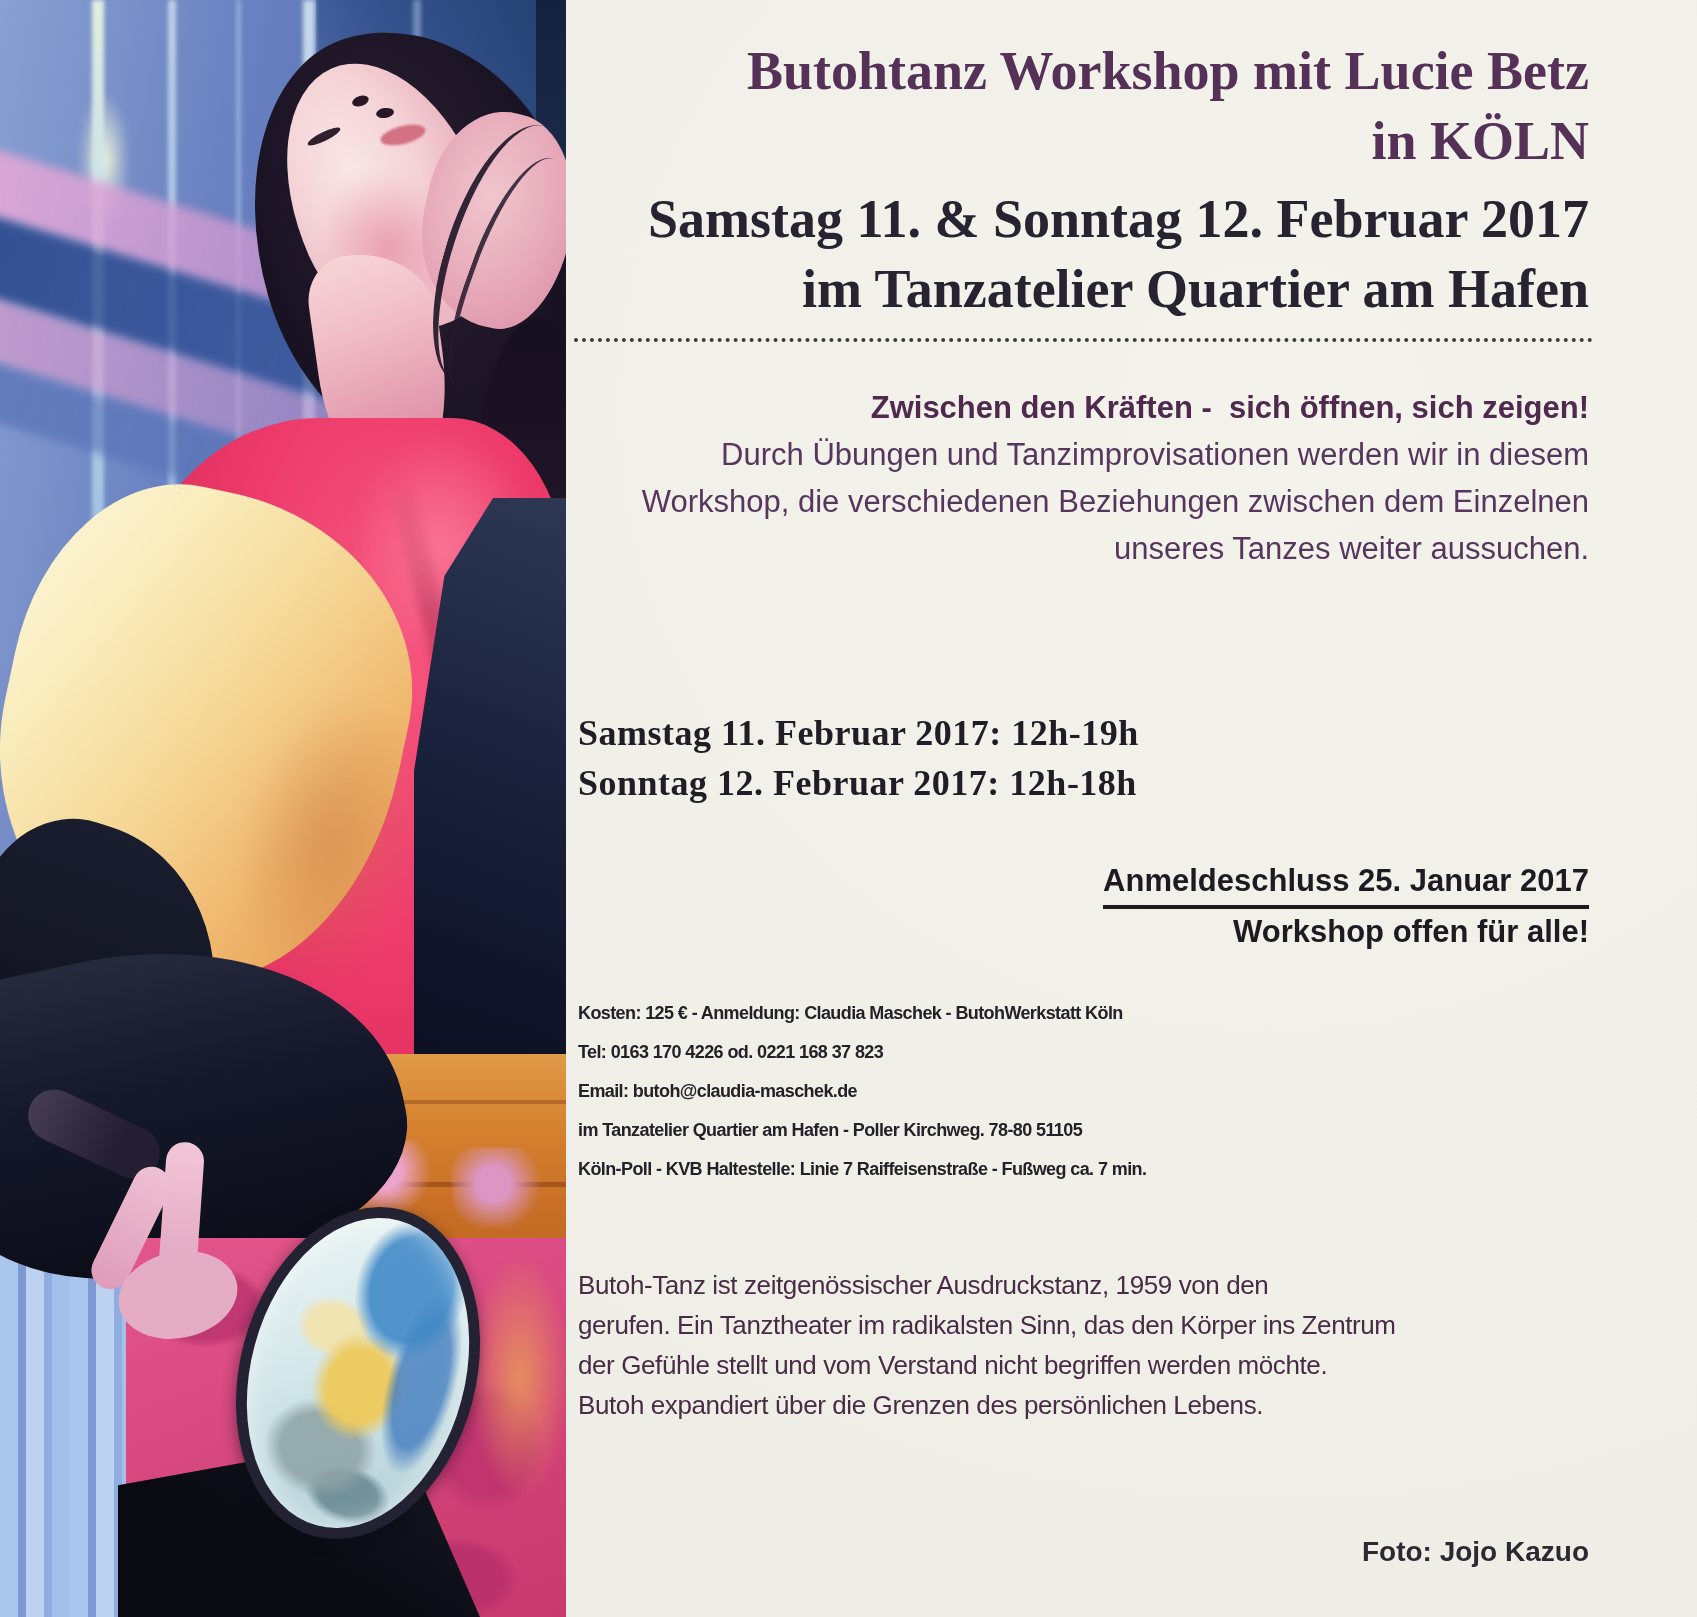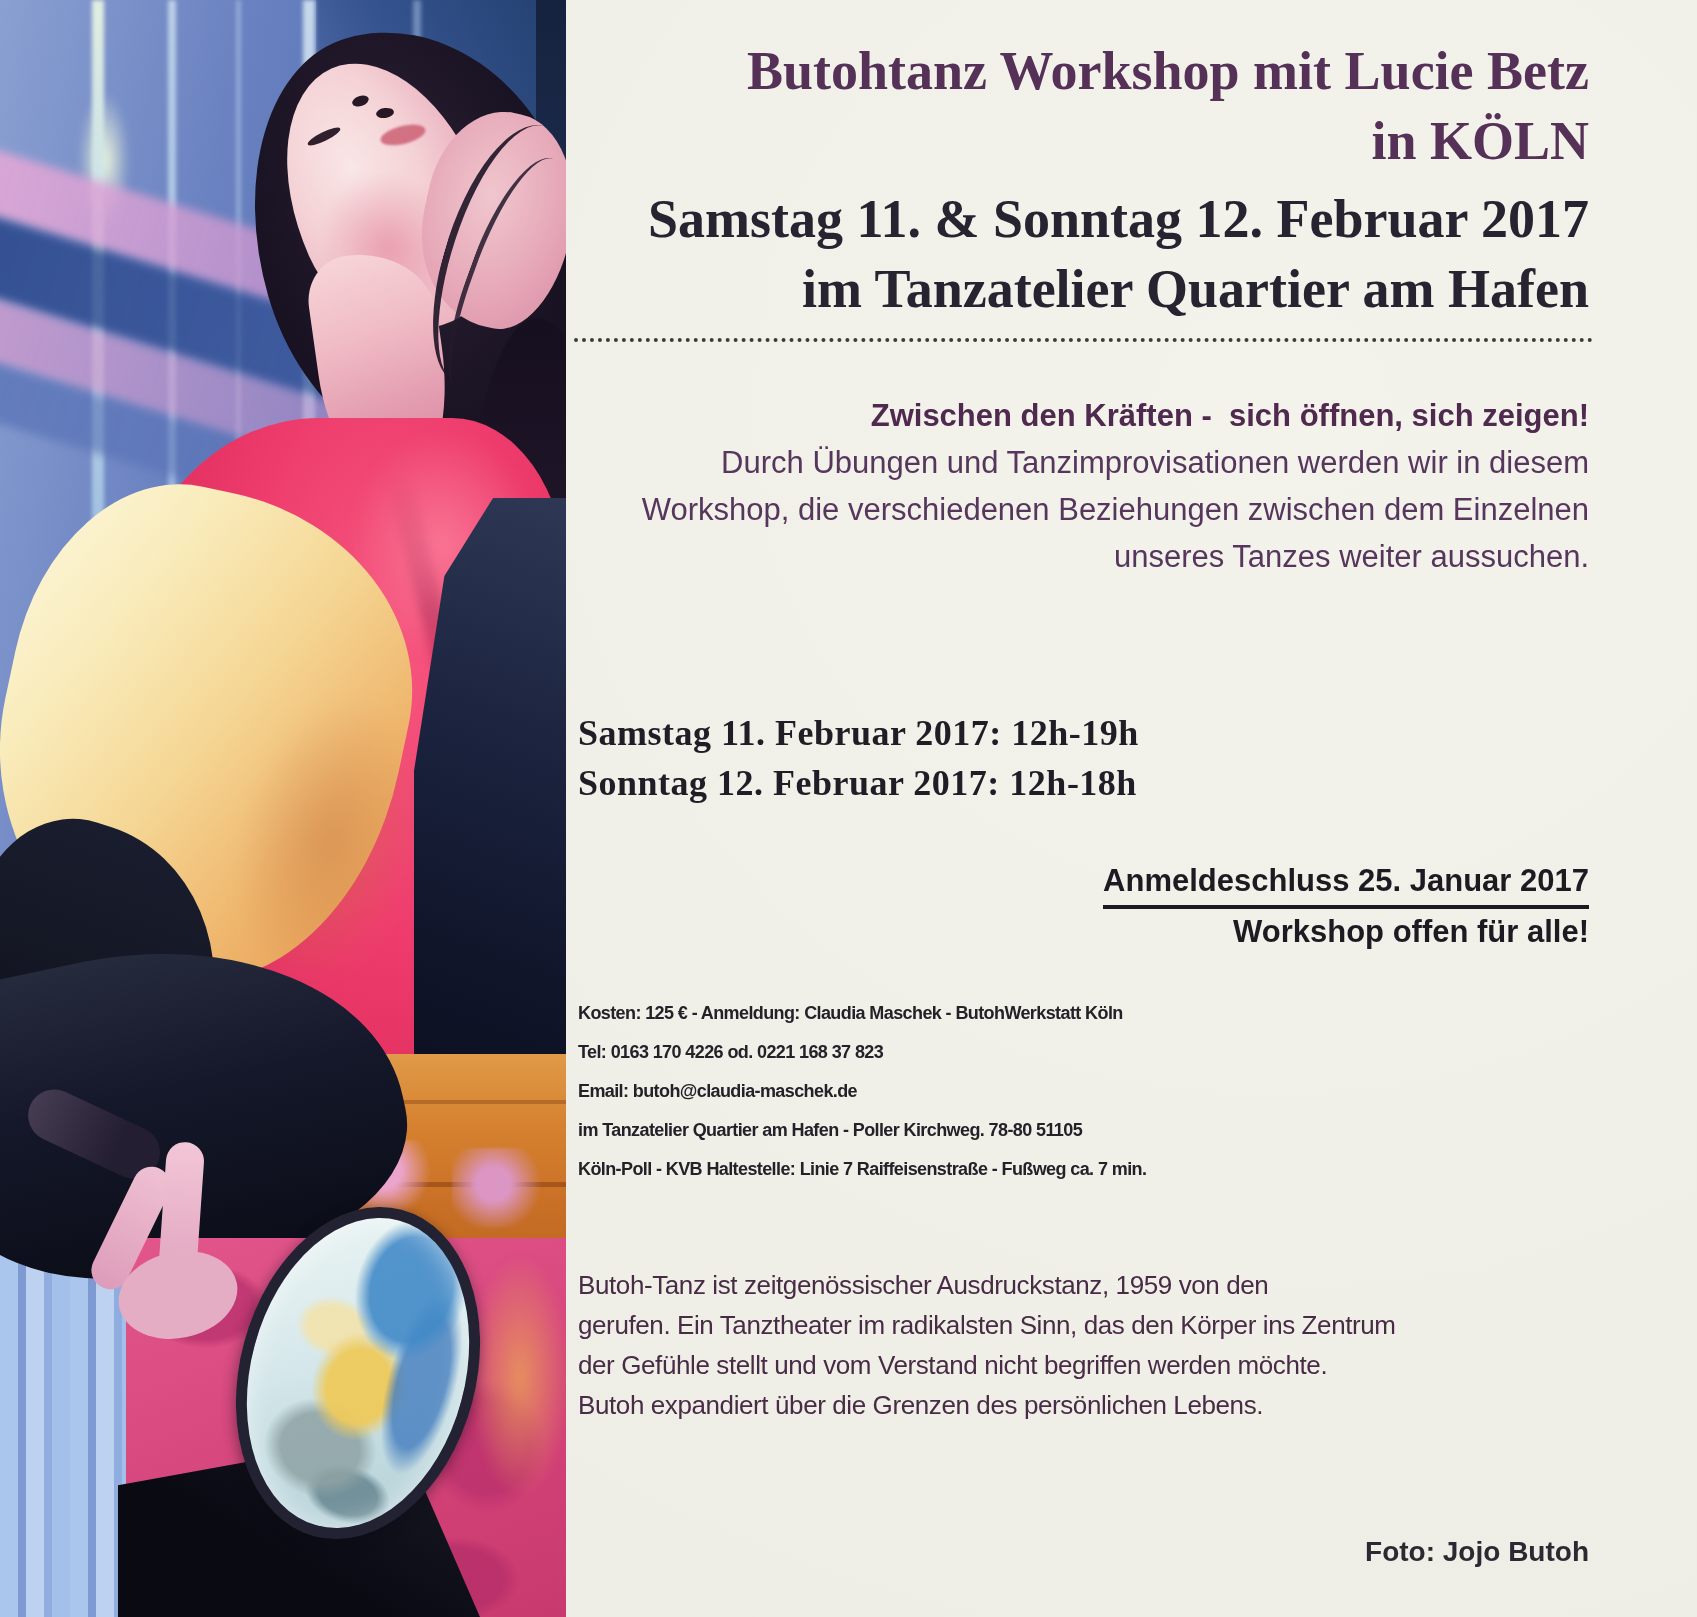--- a/index.html
+++ b/index.html
@@ -130,21 +130,21 @@
   .content>div{position:absolute;}
   .title-block{top:36px;left:0;right:108px;text-align:right;}
   .title-line{white-space:pre;font-family:"Liberation Serif","DejaVu Serif",serif;
     font-weight:700;font-size:54px;line-height:70px;}
   .plum{color:#553158;}
   .darkline{color:#272331;}
   .gap-top{margin-top:8px;}
   .divider{top:338px;left:8px;right:104px;border-top:4px dotted #3c3c3c;height:0;}
   .intro{top:384px;left:0;right:108px;text-align:right;color:#56365c;font-size:31px;line-height:47px;}
   .intro div{white-space:pre;}
-  .intro .headline{font-weight:700;color:#50294e;margin-top:8px;}
+  .intro .headline{font-weight:700;color:#50294e;}
   .schedule{top:708px;left:12px;font-family:"Liberation Serif","DejaVu Serif",serif;
     font-weight:700;font-size:36px;line-height:50px;color:#201d26;letter-spacing:.5px;}
   .schedule div{white-space:pre;}
   .registration{top:858px;right:108px;text-align:right;font-weight:700;font-size:31px;line-height:46px;color:#1d1b22;}
   .registration div{white-space:pre;}
   .deadline-underline{display:inline-block;border-bottom:4px solid #1d1b22;padding-bottom:1px;}
   .contact{top:994px;left:12px;font-weight:700;font-size:18px;line-height:39px;color:#242129;letter-spacing:-.6px;}
   .contact div{white-space:pre;}
   .about{top:1240px;left:12px;font-size:26px;line-height:40px;color:#482b45;letter-spacing:-.4px;margin-top:25px;}
   .about div{white-space:pre;}
@@ -244,16 +244,16 @@
     </div>
 
     <div class="about">
       <div>Butoh-Tanz ist zeitgenössischer Ausdruckstanz, 1959 von den</div>
       <div>gerufen. Ein Tanztheater im radikalsten Sinn, das den Körper ins Zentrum</div>
       <div>der Gefühle stellt und vom Verstand nicht begriffen werden möchte.</div>
       <div>Butoh expandiert über die Grenzen des persönlichen Lebens.</div>
     </div>
 
 
-    <div class="credit">Foto: Jojo Butoh</div>
+    <div class="credit">Foto: Jojo Kazuo</div>
 
   </div>
 </div>
 
 </body></html>

